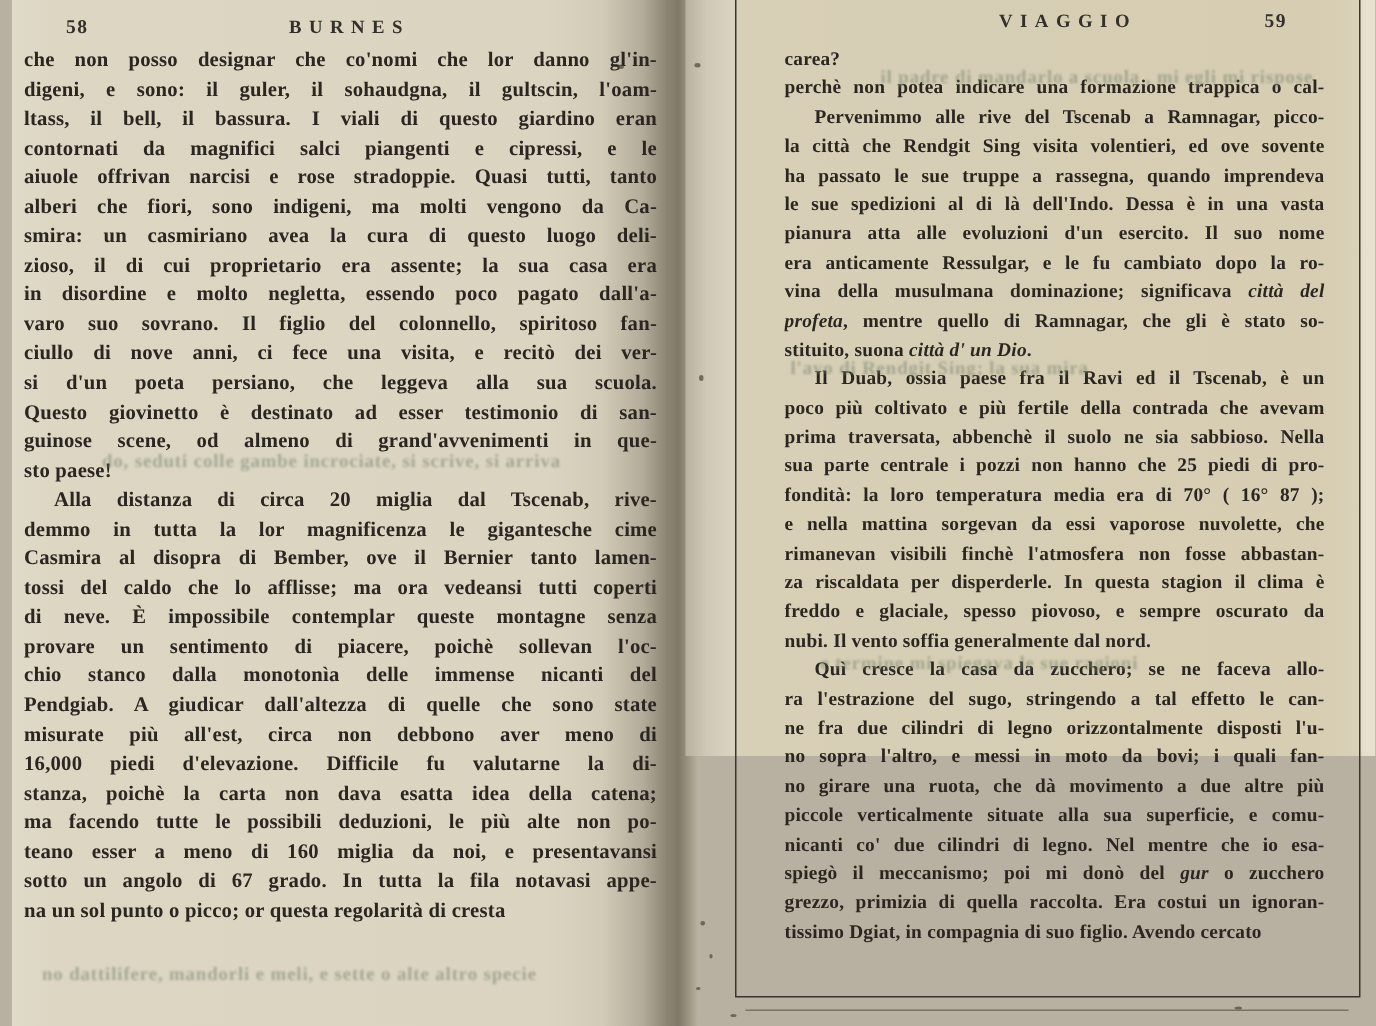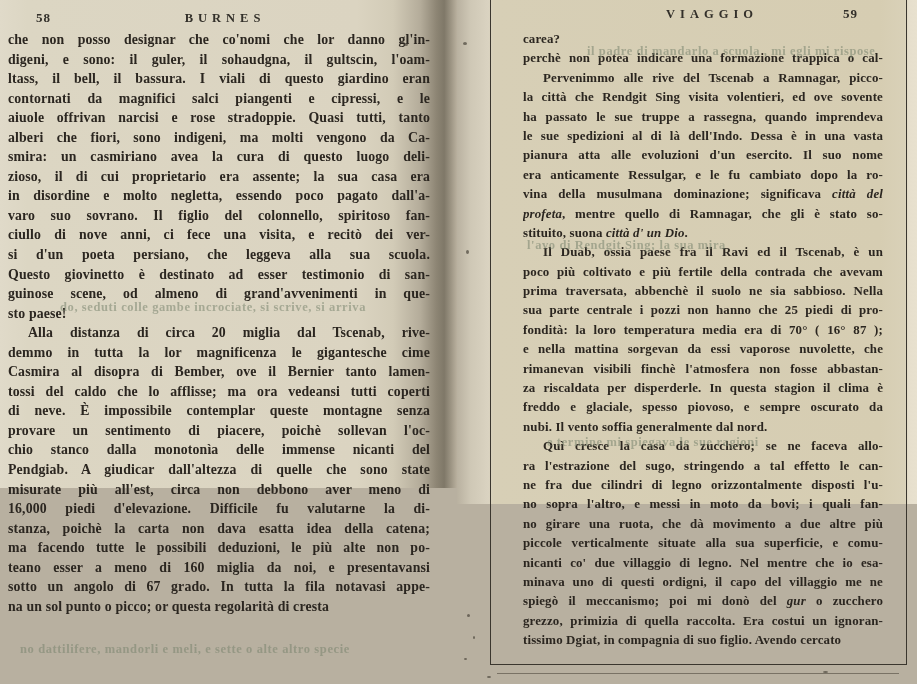--- a/index.html
+++ b/index.html
@@ -3,21 +3,21 @@
 <meta charset="utf-8">
 <style>
   html,body{margin:0;padding:0;background:#b8b0a0;}
   .scan{
     position:relative; width:917px; height:684px; overflow:hidden;
     font-family:"Liberation Serif","DejaVu Serif",serif;
     color:#2b2620;
   }
   
   .page-left{
-    position:absolute; left:0; top:0; width:457px; height:488px;
+    position:absolute; left:8px; top:0; width:457px; height:684px;
     background:linear-gradient(90deg,
       #e0dac9 0%, #dcd6c3 6%, #dbd4c1 78%, #d2cbb7 86%,
       #b4ac9a 92%, #8d8574 95.5%, #7f7868 97.2%, #9b9382 98.6%, #b9b09e 100%);
   }
   
   .page-right{
     position:absolute; left:457px; top:0; width:460px; height:504px;
     background:linear-gradient(90deg,
       #b9b1a0 0%, #cfc8b6 3%, #dad3c1 6.8%, #d7cfb6 8%,
       #d6cdb2 92%, #d9d1b8 97.4%, #e6dfcd 98.2%, #e8e1cf 100%);
@@ -132,22 +132,21 @@
         <div class="tline"><span>rimanevan visibili finchè l'atmosfera non fosse abbastan-</span></div>
         <div class="tline"><span>za riscaldata per disperderle. In questa stagion il clima è</span></div>
         <div class="tline"><span>freddo e glaciale, spesso piovoso, e sempre oscurato da</span></div>
         <div class="tline endline"><span>nubi. Il vento soffia generalmente dal nord.</span></div>
         <div class="tline indent"><span>Quì cresce la casa da zucchero; se ne faceva allo-</span></div>
         <div class="tline"><span>ra l'estrazione del sugo, stringendo a tal effetto le can-</span></div>
         <div class="tline"><span>ne fra due cilindri di legno orizzontalmente disposti l'u-</span></div>
         <div class="tline"><span>no sopra l'altro, e messi in moto da bovi; i quali fan-</span></div>
         <div class="tline"><span>no girare una ruota, che dà movimento a due altre più</span></div>
         <div class="tline"><span>piccole verticalmente situate alla sua superficie, e comu-</span></div>
-        <div class="tline"><span>nicanti co' due villaggio di legno. Nel mentre che io esa-</span></div>
-        <div class="tline"><span>minava uno di questi ordigni, il capo del villaggio me ne</span></div>
+        <div class="tline"><span>nicanti co' due cilindri di legno. Nel mentre che io esa-</span></div>
         <div class="tline"><span>spiegò il meccanismo; poi mi donò del </span><span class="it">gur</span><span> o zucchero</span></div>
         <div class="tline"><span>grezzo, primizia di quella raccolta. Era costui un ignoran-</span></div>
         <div class="tline endline"><span>tissimo Dgiat, in compagnia di suo figlio. Avendo cercato</span></div>
       </div>
 
     <div id="ghosts-right">
         <div class="ghost" style="left: 130px; top: 44px;">il padre di mandarlo a scuola , mi egli mi rispose</div>
         <div class="ghost" style="left: 70px; top: 238px;">l'avo di Rendgit Sing; la sua mira</div>
         <div class="ghost" style="left: 90px; top: 435px;">e termine mi spiegava le sue ragioni</div>
       </div>

